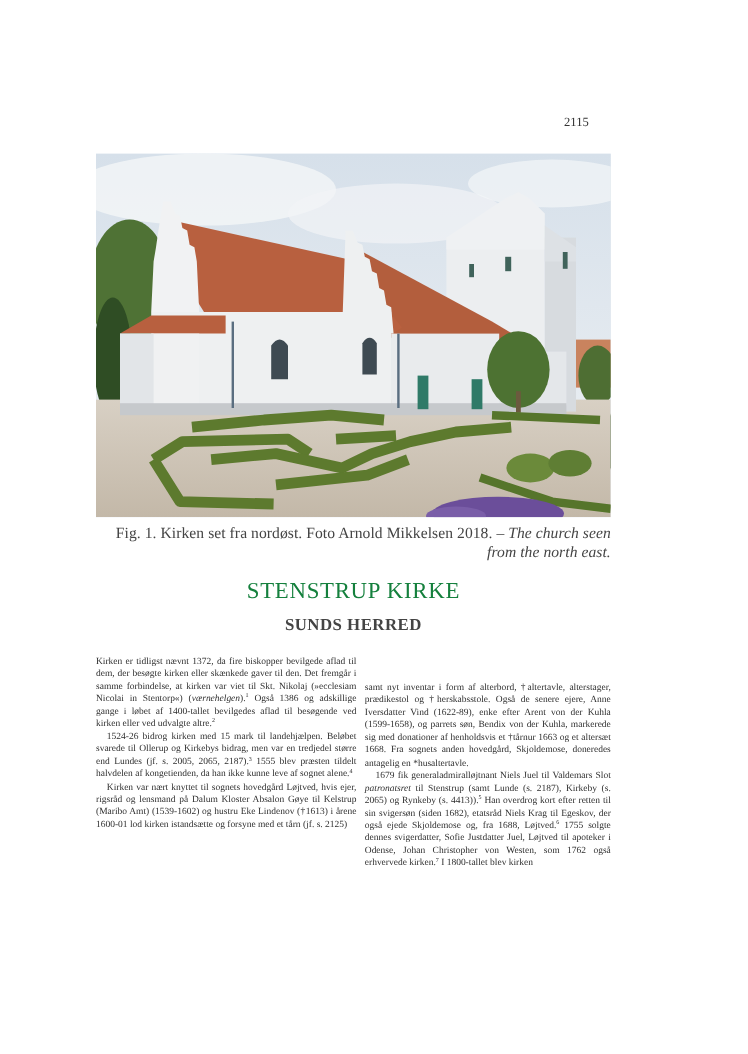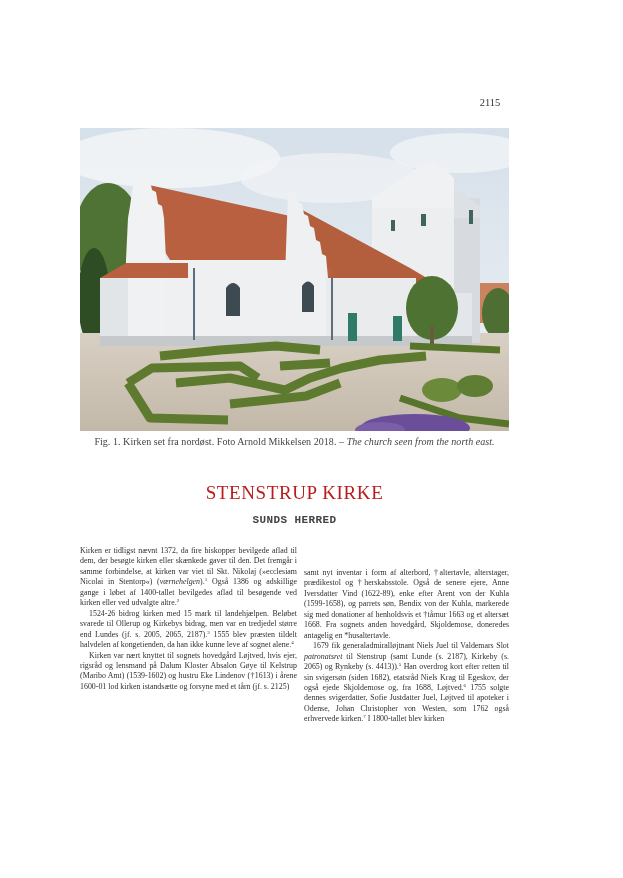--- a/index.html
+++ b/index.html
@@ -1,33 +1,33 @@
 <!DOCTYPE html>
 <html><head>
 <meta charset="utf-8">
 <style>
   html, body { margin: 0; padding: 0; background: #ffffff; }
   body { width: 623px; height: 878px; position: relative; overflow: hidden;
          font-family: "Liberation Serif", "DejaVu Serif", serif; color: #2a2a2a; }
 
-  .page-number { position: absolute; top: 97px; left: 470px; width: 40px; text-align: center;
+  .page-number { position: absolute; top: 97px; left: 470px; width: 40px; text-align: left;
                  font-size: 10.5px; color: #333; }
 
   .photo { position: absolute; left: 80px; top: 128px; width: 429px; height: 303px; overflow: hidden;
            background: #dfe6ee; }
   .photo svg { display: block; width: 100%; height: 100%; }
 
-  .caption { position: absolute; left: 80px; top: 436px; width: 429px; text-align: center;
-             font-size: 10px; color: #444; letter-spacing: 0.05px; }
+  .caption { position: absolute; left: 80px; top: 436px; width: 429px; text-align: right;
+             font-size: 13px; color: #444; letter-spacing: 0.05px; }
   .caption .en { font-style: italic; }
 
   .title { position: absolute; left: 80px; top: 482px; width: 429px; text-align: center;
-           font-size: 19px; letter-spacing: 0.6px; color: #b91c1c; font-weight: normal; margin: 0; }
+           font-size: 19px; letter-spacing: 0.6px; color: #15803d; font-weight: normal; margin: 0; }
   .subtitle { position: absolute; left: 80px; top: 514px; width: 429px; text-align: center;
-              font-size: 11px; letter-spacing: 0.4px; color: #444; margin: 0; font-family: Liberation Mono, monospace; }
+              font-size: 14px; letter-spacing: 0.4px; color: #444; margin: 0; }
 
   .col { position: absolute; top: 546px; font-size: 7.9px; line-height: 10.45px; color: #2e2e2e;
          text-align: justify; hyphens: manual; }
   .col-left { left: 80px; width: 217px; }
   .col-right { left: 304px; width: 205px; margin-top: 22px; }
   .col p { margin: 0; text-indent: 0; }
   .col p.indent { text-indent: 9px; }
   .col i { }
   .col sup { font-size: 5px; line-height: 0; vertical-align: 3px; }
 </style>

